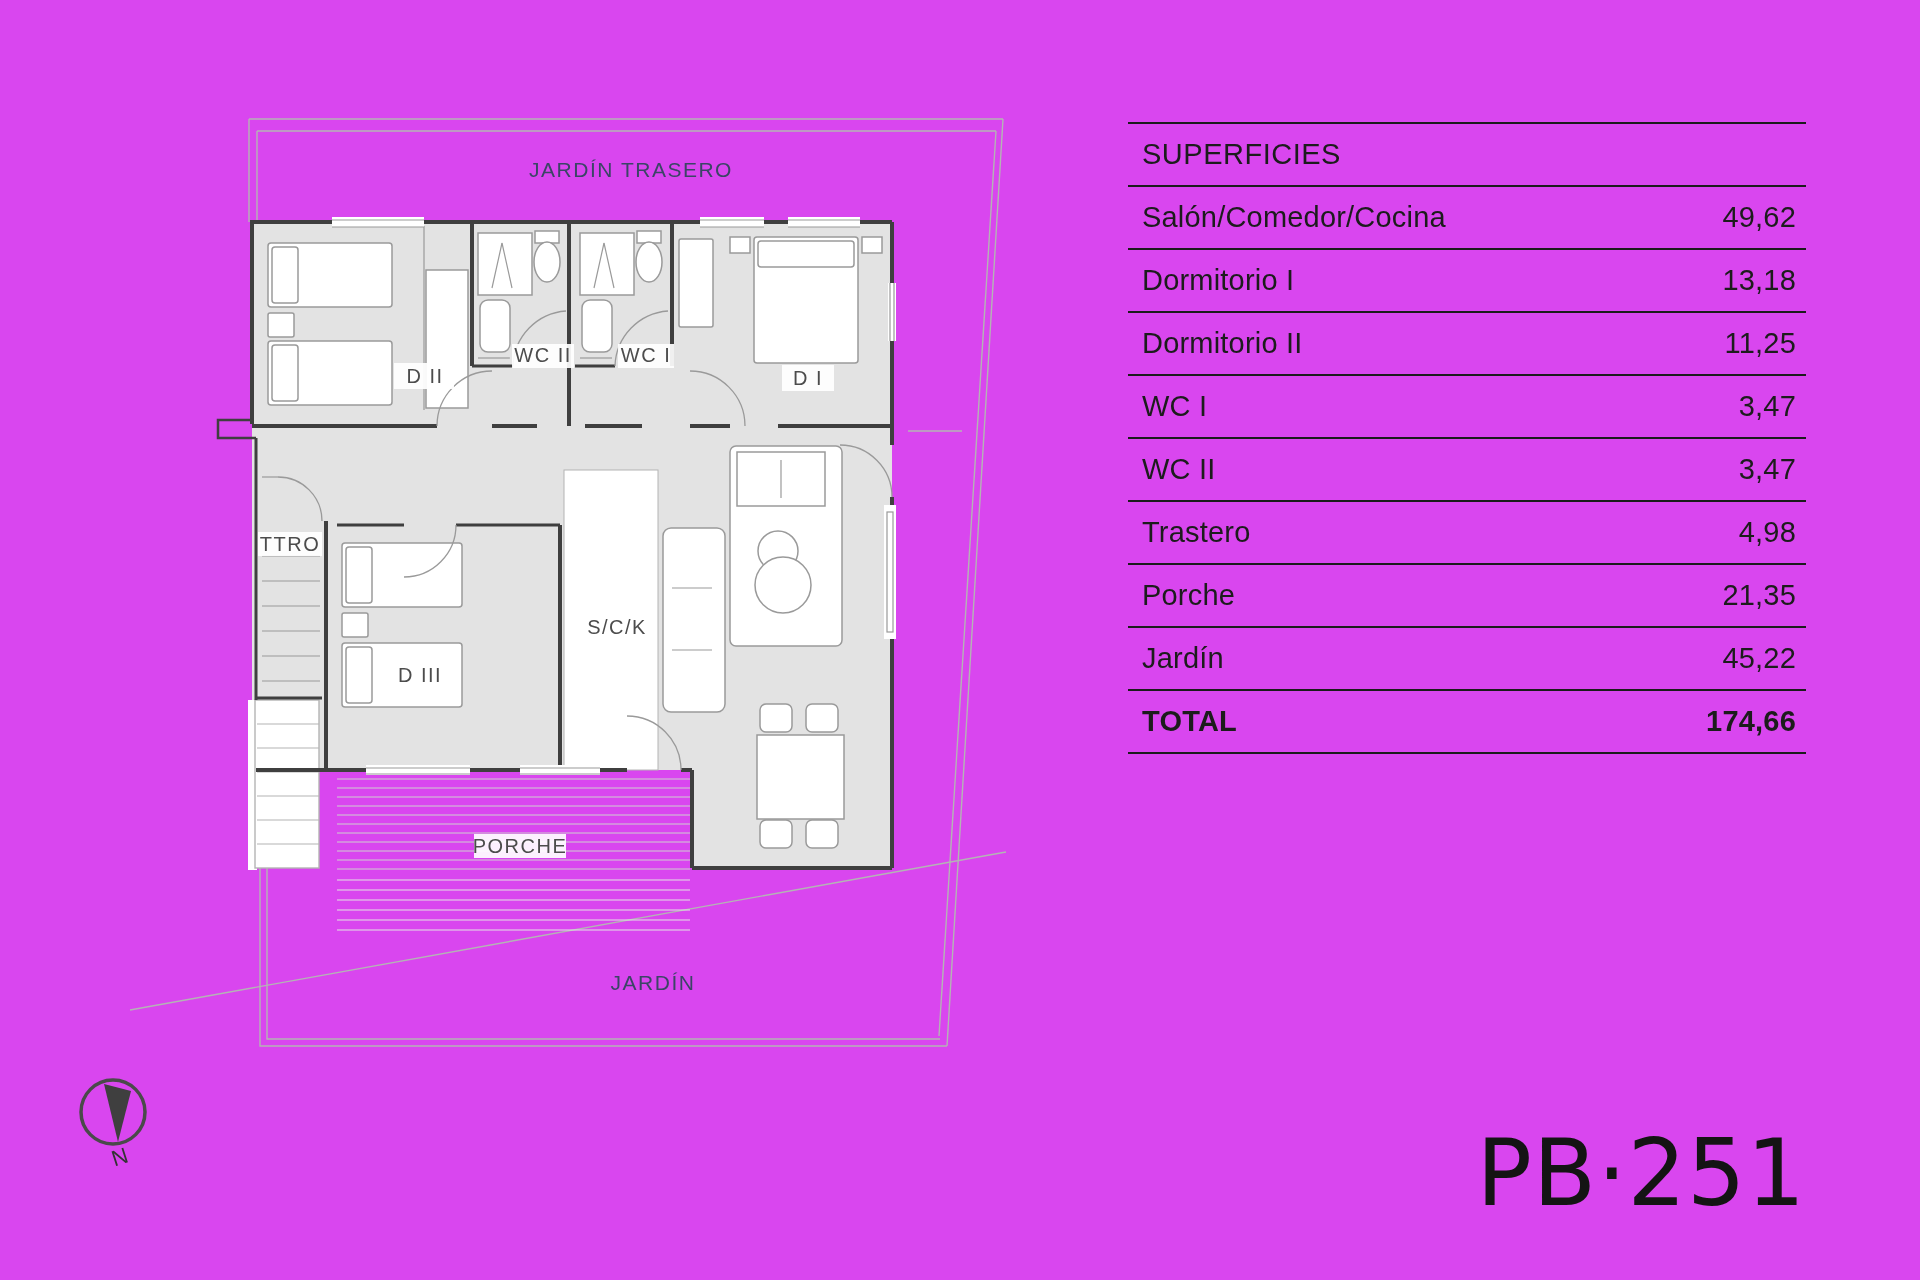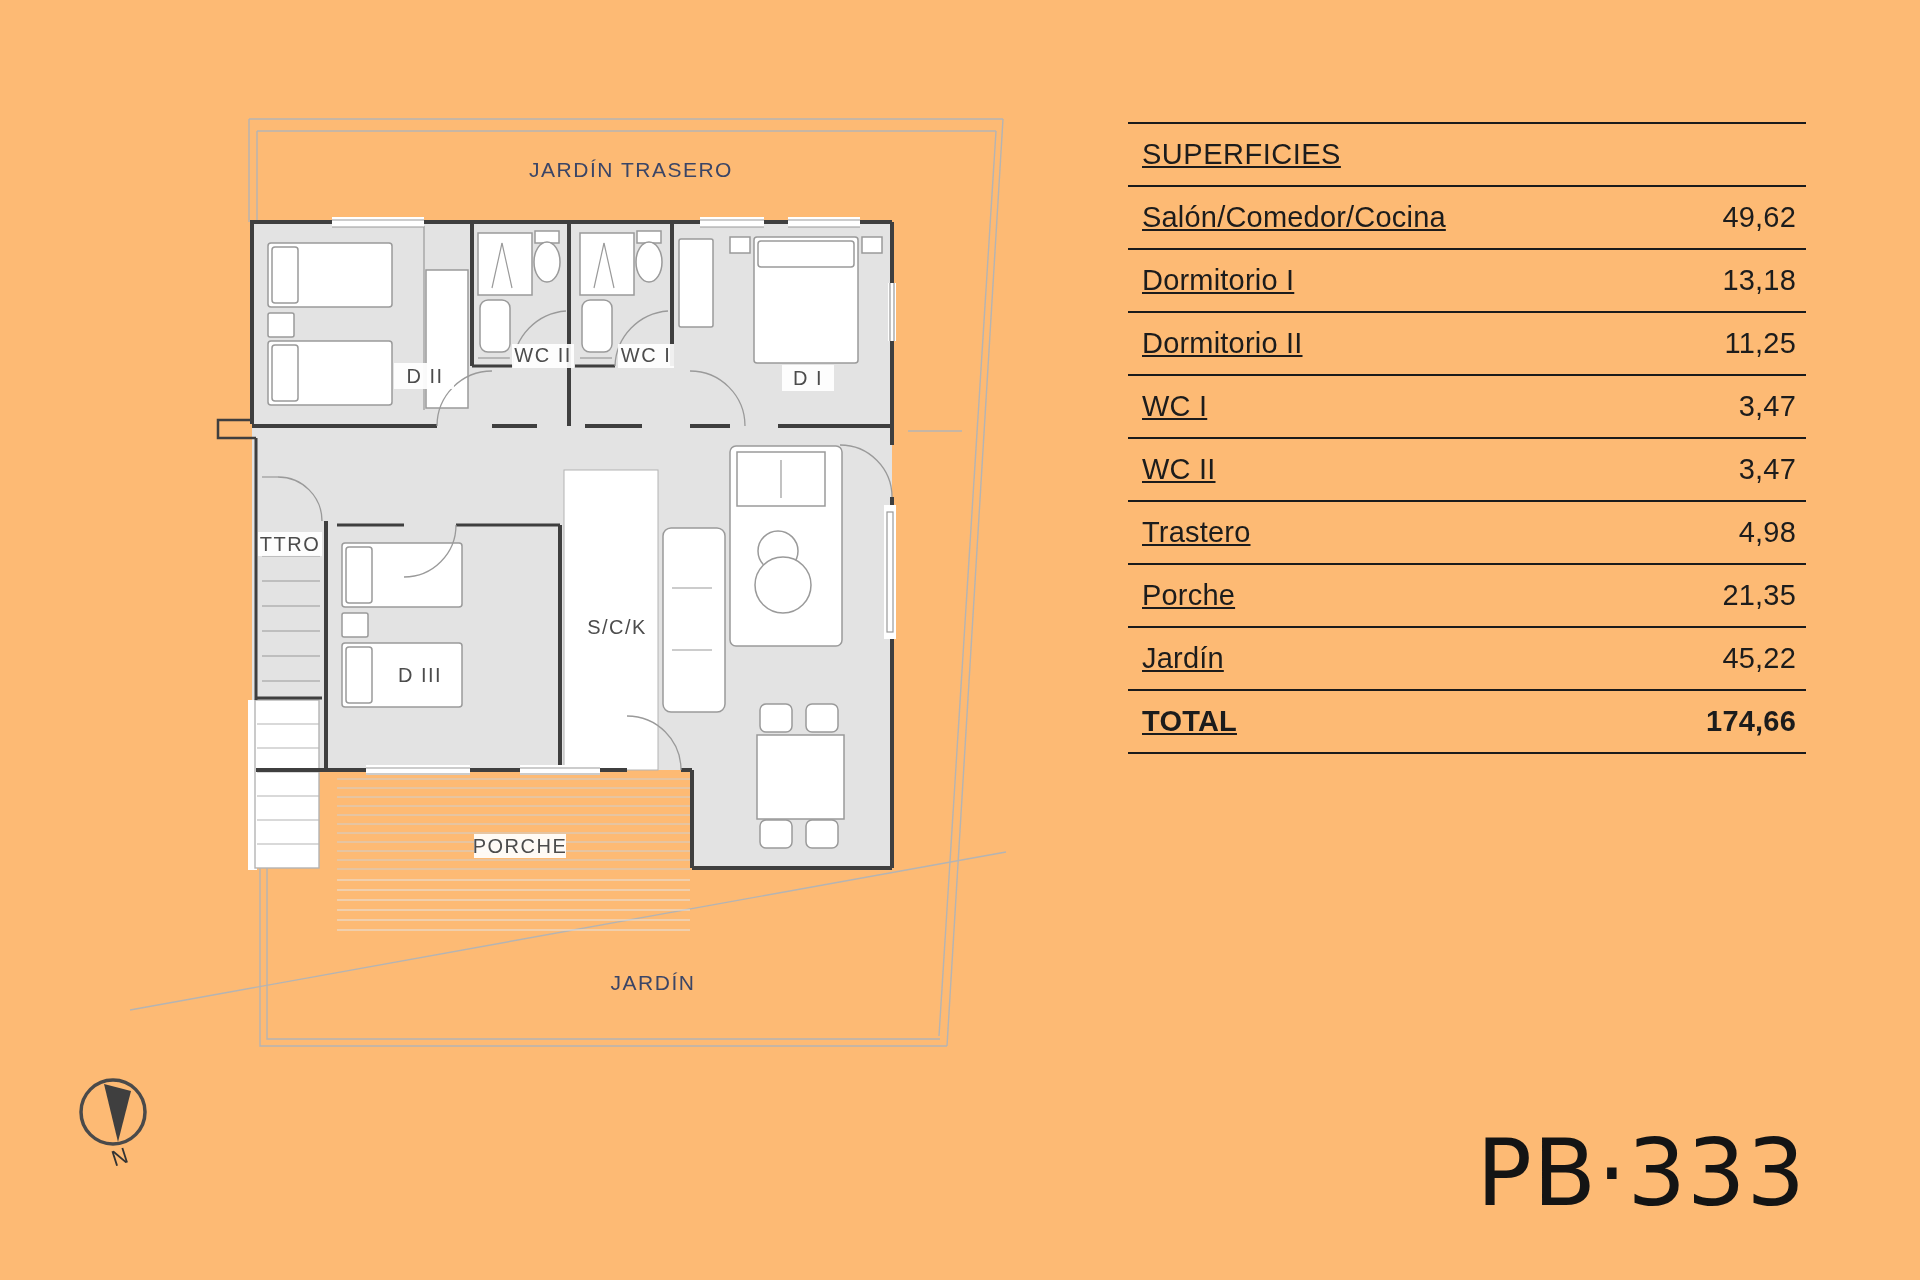--- a/index.html
+++ b/index.html
@@ -1,25 +1,25 @@
 <!DOCTYPE html>
 <html><head>
 <meta charset="utf-8">
 <style>
   html,body{margin:0;padding:0;background:#ffffff;}
-  #sheet{position:relative;width:1920px;height:1280px;background:#fdba74;overflow:hidden;
+  #sheet{position:relative;width:1920px;height:1280px;background:#d946ef;overflow:hidden;
          font-family:"Liberation Sans",sans-serif;}
   #plan-svg{position:absolute;left:0;top:0;}
 
   
   #surfaces{position:absolute;left:1128px;top:122px;width:678px;border-bottom:2px solid #1b1b1b;}
   .trow{display:flex;justify-content:space-between;align-items:center;height:61px;
         border-top:2px solid #1b1b1b;padding:0 10px 0 14px;font-size:29px;color:#1c1c1c;
         letter-spacing:0.2px;}
-  .trow .lab{white-space:nowrap;text-decoration:underline;}
+  .trow .lab{white-space:nowrap;}
   .trow .val{white-space:nowrap;}
   .trow.title .lab{letter-spacing:0.5px;}
   .trow.total{font-weight:bold;}
 
   
   #plan-code{position:absolute;right:114px;top:1128px;font-family:"DejaVu Sans",sans-serif;
              font-size:92px;color:#141414;letter-spacing:1px;line-height:1;}
 
   
   .room-label{font-family:"Liberation Sans",sans-serif;font-size:20px;fill:#4c4c4c;letter-spacing:1.5px;}
@@ -270,14 +270,14 @@
     <div class="trow">
       <span class="lab">Jardín</span>
       <span class="val">45,22</span>
     </div>
     <div class="trow total">
       <span class="lab">TOTAL</span>
       <span class="val">174,66</span>
     </div>
   </div>
 
-  <div id="plan-code">PB·333</div>
+  <div id="plan-code">PB·251</div>
 </div>
 
 </body></html>

